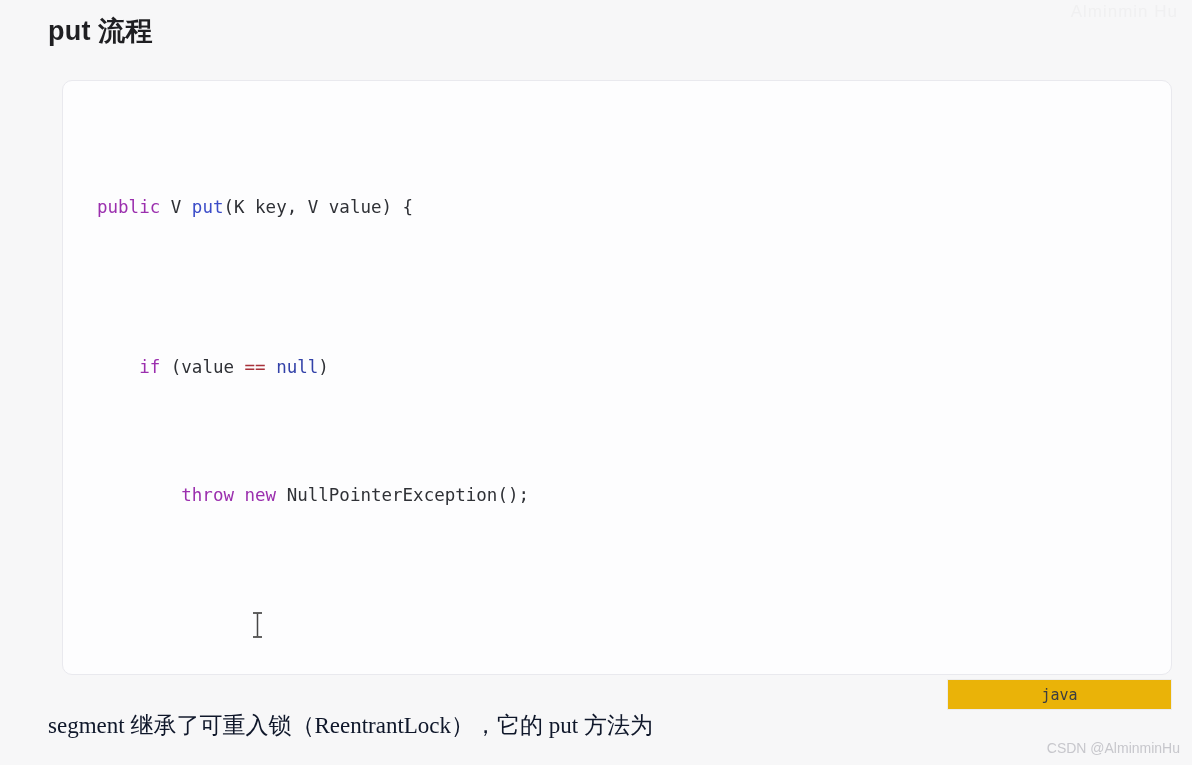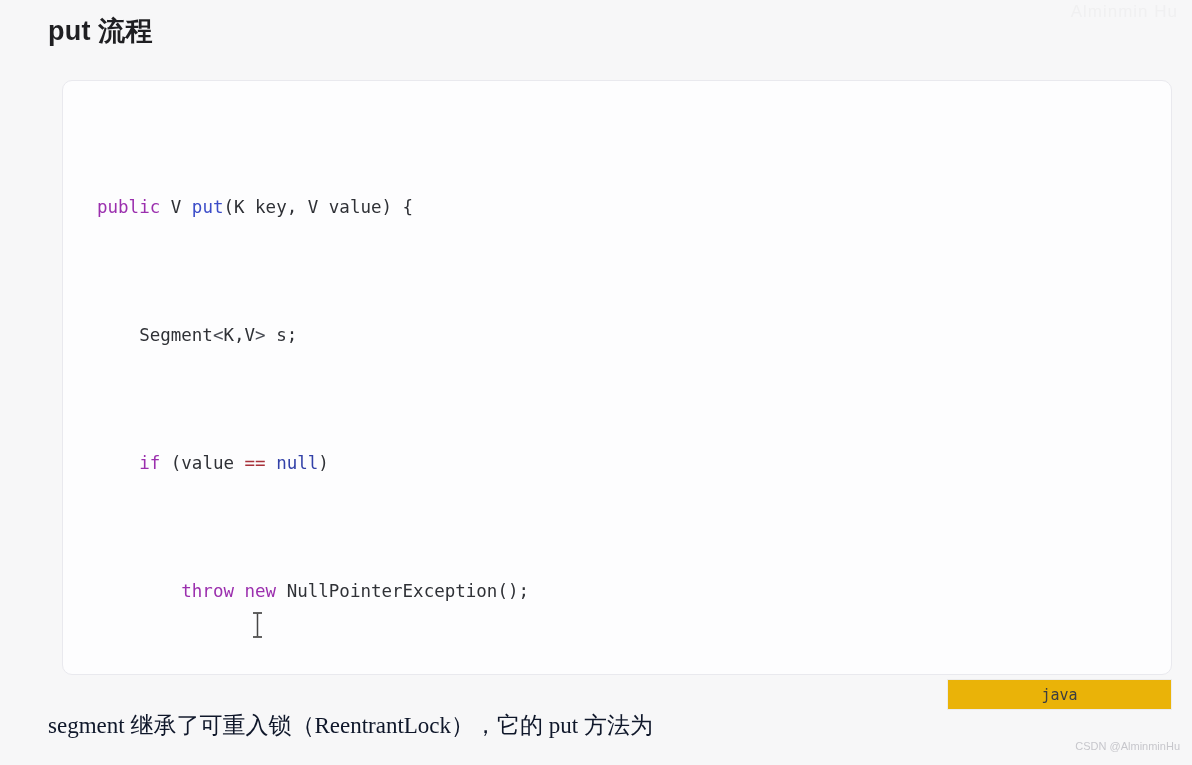--- a/index.html
+++ b/index.html
@@ -111,39 +111,38 @@
     color: #0f172a;
     white-space: nowrap;
   }
 
   
   .wm-bottom {
     position: absolute;
     right: 12px;
     top: 740px;
     font-family: "Liberation Sans", sans-serif;
-    font-size: 11px;
+    font-size: 14px;
     color: #c7c7cc;
     white-space: nowrap;
     user-select: none;
   }
 </style>
 </head>
 <body>
 
 <div class="page-title">put 流程</div>
 
 <div class="wm-top">Alminmin Hu</div>
 
 <div class="code-card">
   <div class="code-body">
 
     <div class="code-line"><span class="t-kw">public</span> <span class="t-plain">V</span> <span class="t-fn">put</span><span class="t-plain">(K key, V value) {</span></div>
 
-    <div class="code-line"><span class="t-plain">    Segment</span><span class="t-punct">&lt;</span><span class="t-plain">K,V</span><span class="t-punct">&gt;</span><span class="t-plain"> s;</span></div>
 
     <div class="code-line"><span class="t-plain">    </span><span class="t-kw">if</span><span class="t-plain"> (value </span><span class="t-op">==</span><span class="t-plain"> </span><span class="t-null">null</span><span class="t-plain">)</span></div>
 
     <div class="code-line"><span class="t-plain">        </span><span class="t-kw">throw</span><span class="t-plain"> </span><span class="t-kw">new</span><span class="t-plain"> NullPointerException();</span></div>
 
     
 
     
 
     

